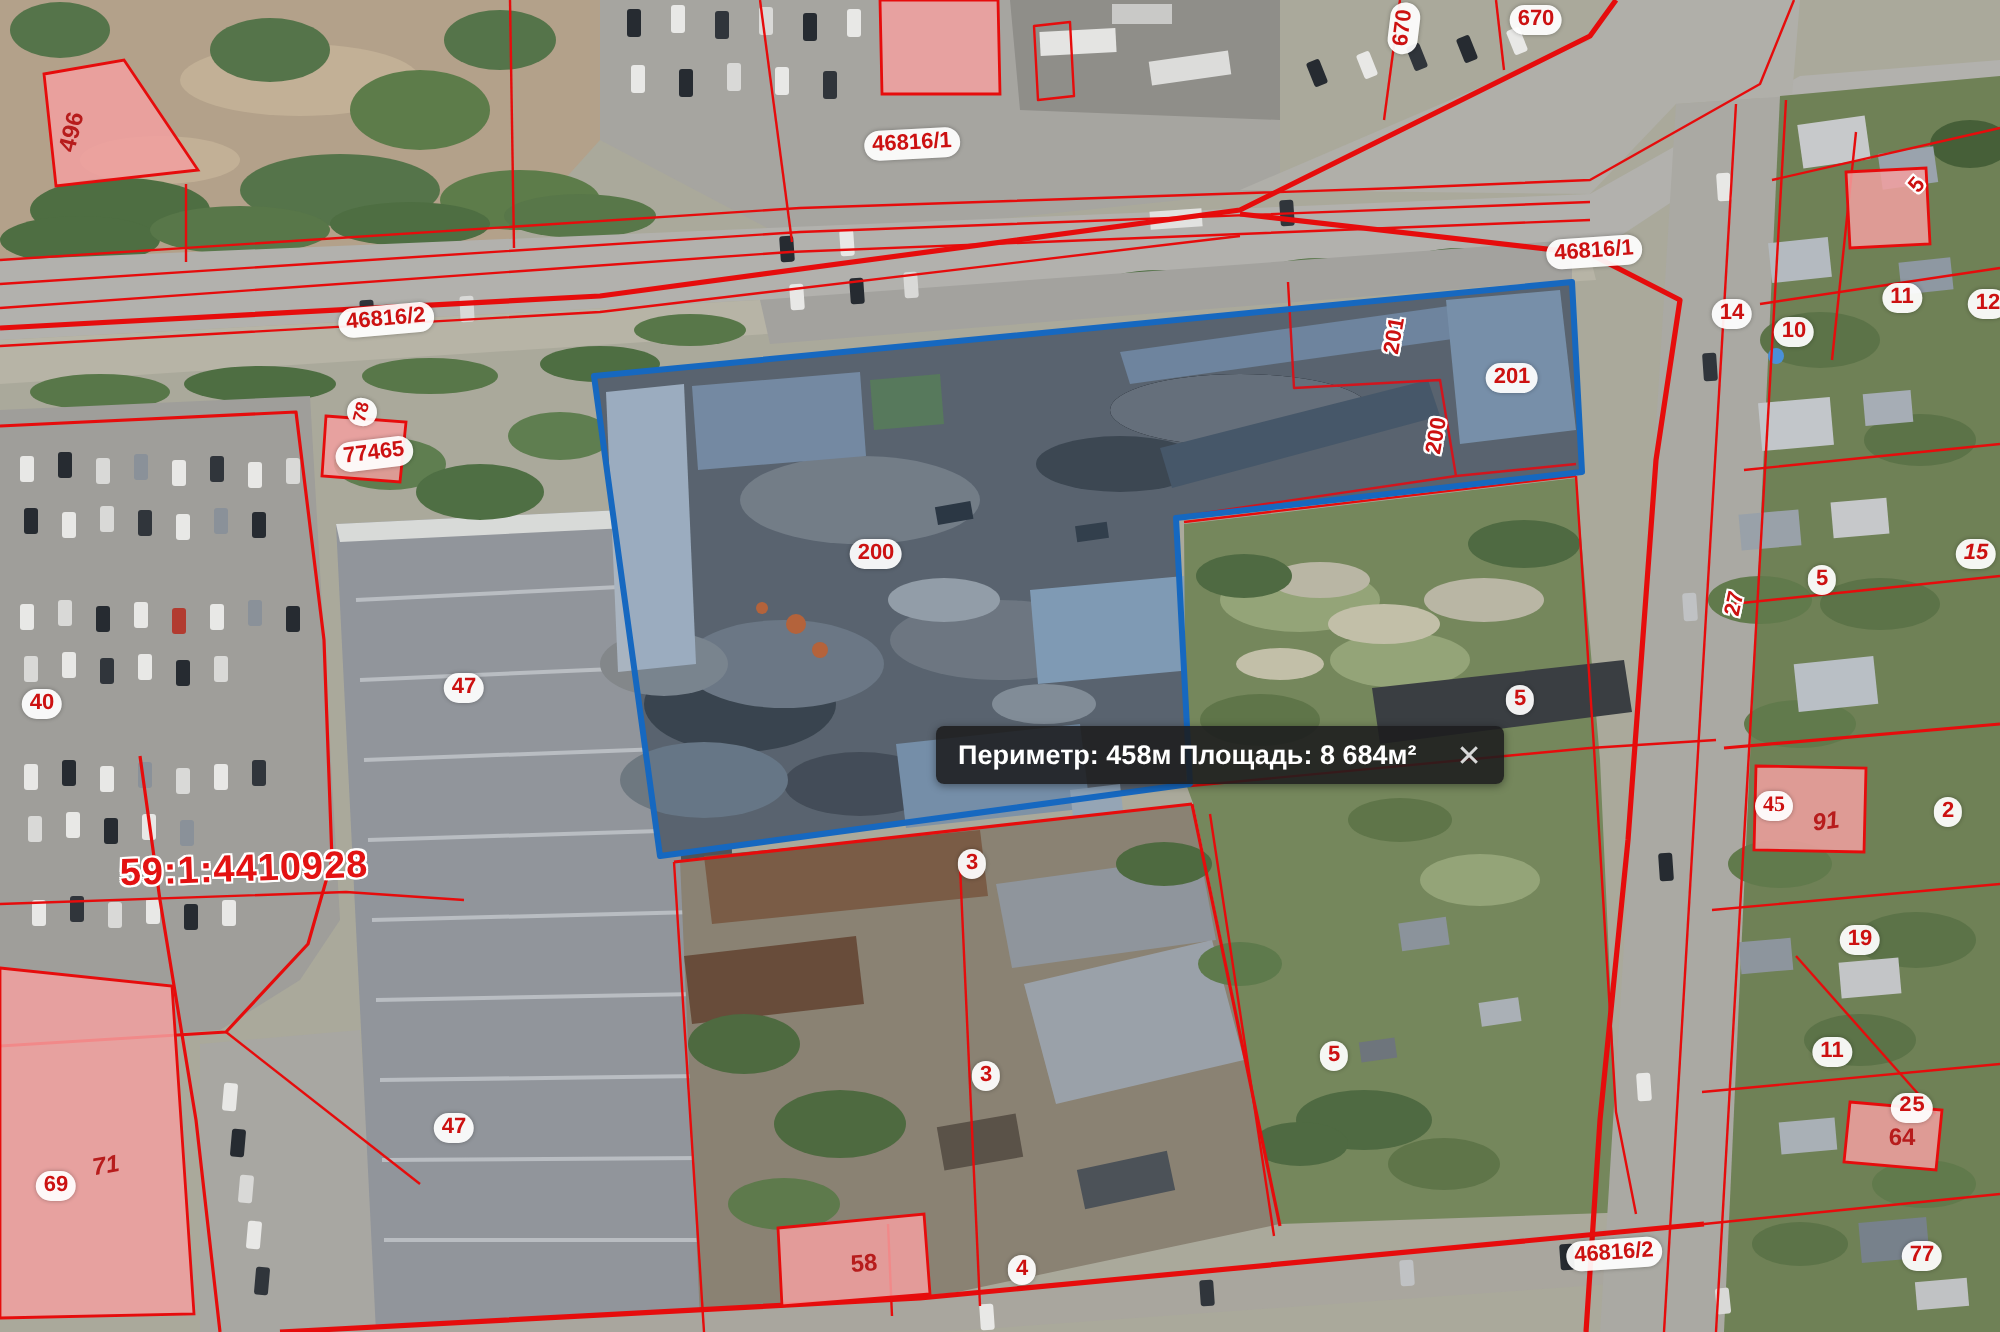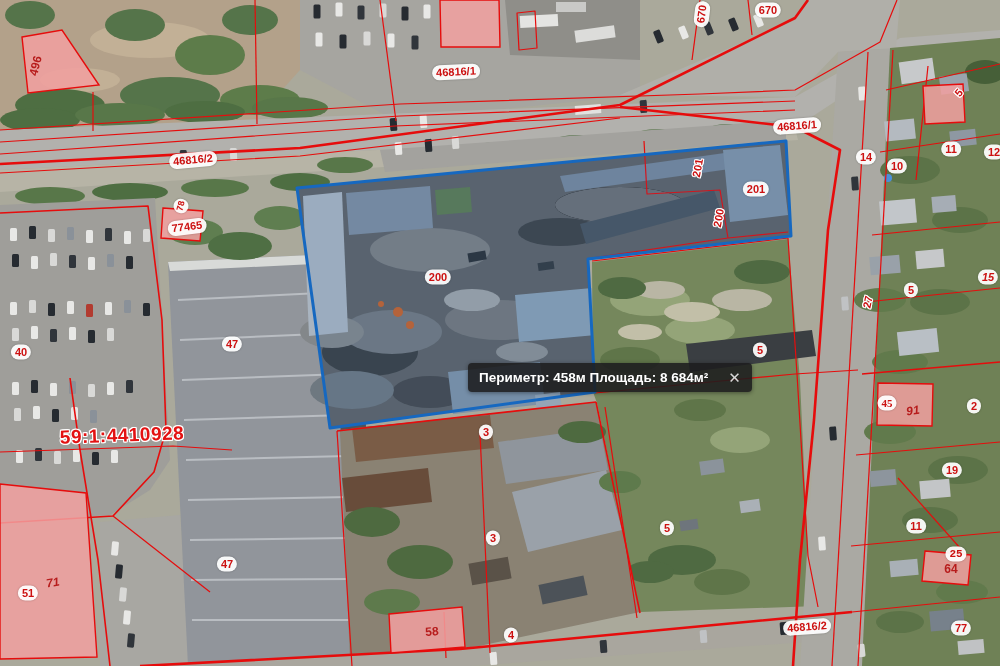--- a/index.html
+++ b/index.html
@@ -339,21 +339,21 @@
       <div class="lbl badge" style="left: 193px; top: 160px; transform: translate(-50%, -50%) rotate(-5deg);">46816/2</div>
       <div class="lbl badge" style="left: 456px; top: 72px; transform: translate(-50%, -50%) rotate(-3deg);">46816/1</div>
       <div class="lbl badge" style="left: 702px; top: 14px; transform: translate(-50%, -50%) rotate(-83deg);">670</div>
       <div class="lbl badge" style="left: 768px; top: 10px; transform: translate(-50%, -50%) rotate(0deg);">670</div>
       <div class="lbl badge" style="left: 797px; top: 126px; transform: translate(-50%, -50%) rotate(-4deg);">46816/1</div>
       <div class="lbl badge small" style="left: 181px; top: 206px; transform: translate(-50%, -50%) rotate(-76deg);">78</div>
       <div class="lbl badge" style="left: 187px; top: 227px; transform: translate(-50%, -50%) rotate(-7deg);">77465</div>
       <div class="lbl badge" style="left: 21px; top: 352px; transform: translate(-50%, -50%) rotate(0deg);">40</div>
       <div class="lbl badge" style="left: 232px; top: 344px; transform: translate(-50%, -50%) rotate(0deg);">47</div>
       <div class="lbl quarter" style="left: 122px; top: 435px; transform: translate(-50%, -50%) rotate(-2deg);">59:1:4410928</div>
-      <div class="lbl badge" style="left: 28px; top: 593px; transform: translate(-50%, -50%) rotate(0deg);">51</div>
+      <div class="lbl badge" style="left: 28px; top: 593px; transform: translate(-50%, -50%) rotate(0deg);">69</div>
       <div class="lbl pink italic" style="left: 53px; top: 583px; transform: translate(-50%, -50%) rotate(-10deg);">71</div>
       <div class="lbl badge" style="left: 227px; top: 564px; transform: translate(-50%, -50%) rotate(0deg);">47</div>
       <div class="lbl badge" style="left: 438px; top: 277px; transform: translate(-50%, -50%) rotate(0deg);">200</div>
       <div class="lbl badge" style="left: 486px; top: 432px; transform: translate(-50%, -50%) rotate(0deg);">3</div>
       <div class="lbl badge" style="left: 493px; top: 538px; transform: translate(-50%, -50%) rotate(0deg);">3</div>
       <div class="lbl pink" style="left: 432px; top: 632px; transform: translate(-50%, -50%) rotate(-4deg);">58</div>
       <div class="lbl badge" style="left: 511px; top: 635px; transform: translate(-50%, -50%) rotate(0deg);">4</div>
       <div class="lbl badge" style="left: 667px; top: 528px; transform: translate(-50%, -50%) rotate(0deg);">5</div>
       <div class="lbl badge" style="left: 760px; top: 350px; transform: translate(-50%, -50%) rotate(0deg);">5</div>
       <div class="lbl plain" style="left: 698px; top: 168px; transform: translate(-50%, -50%) rotate(-80deg);">201</div>
@@ -363,21 +363,21 @@
       <div class="lbl badge" style="left: 866px; top: 157px; transform: translate(-50%, -50%) rotate(0deg);">14</div>
       <div class="lbl badge" style="left: 951px; top: 149px; transform: translate(-50%, -50%) rotate(0deg);">11</div>
       <div class="lbl badge" style="left: 994px; top: 152px; transform: translate(-50%, -50%) rotate(0deg);">12</div>
       <div class="lbl plain" style="left: 959px; top: 93px; transform: translate(-50%, -50%) rotate(-50deg);">5</div>
       <div class="lbl badge" style="left: 988px; top: 277px; transform: translate(-50%, -50%) rotate(0deg); font-style: italic;">15</div>
       <div class="lbl badge" style="left: 911px; top: 290px; transform: translate(-50%, -50%) rotate(0deg);">5</div>
       <div class="lbl plain" style="left: 868px; top: 302px; transform: translate(-50%, -50%) rotate(-78deg);">27</div>
       <div class="lbl badge" style="left: 887px; top: 403px; transform: translate(-50%, -50%) rotate(0deg); font-family: Liberation Serif, serif;">45</div>
       <div class="lbl pink italic" style="left: 913px; top: 411px; transform: translate(-50%, -50%) rotate(-8deg);">91</div>
       <div class="lbl badge" style="left: 974px; top: 406px; transform: translate(-50%, -50%) rotate(0deg);">2</div>
-      <div class="lbl badge" style="left: 930px; top: 470px; transform: translate(-50%, -50%) rotate(0deg); margin-left: 22px;">19</div>
+      <div class="lbl badge" style="left: 930px; top: 470px; transform: translate(-50%, -50%) rotate(0deg);">19</div>
       <div class="lbl badge" style="left: 916px; top: 526px; transform: translate(-50%, -50%) rotate(0deg);">11</div>
       <div class="lbl badge" style="left: 956px; top: 554px; transform: translate(-50%, -50%) rotate(0deg); font-family: Liberation Mono, monospace;">25</div>
       <div class="lbl pink" style="left: 951px; top: 569px; transform: translate(-50%, -50%) rotate(0deg);">64</div>
       <div class="lbl badge" style="left: 961px; top: 628px; transform: translate(-50%, -50%) rotate(0deg);">77</div>
       <div class="lbl badge" style="left: 807px; top: 627px; transform: translate(-50%, -50%) rotate(-4deg);">46816/2</div>
     </div>
 
   <div id="tooltip">
     <span>Периметр: 458м Площадь: 8 684м²</span>
     <span class="close">✕</span>

